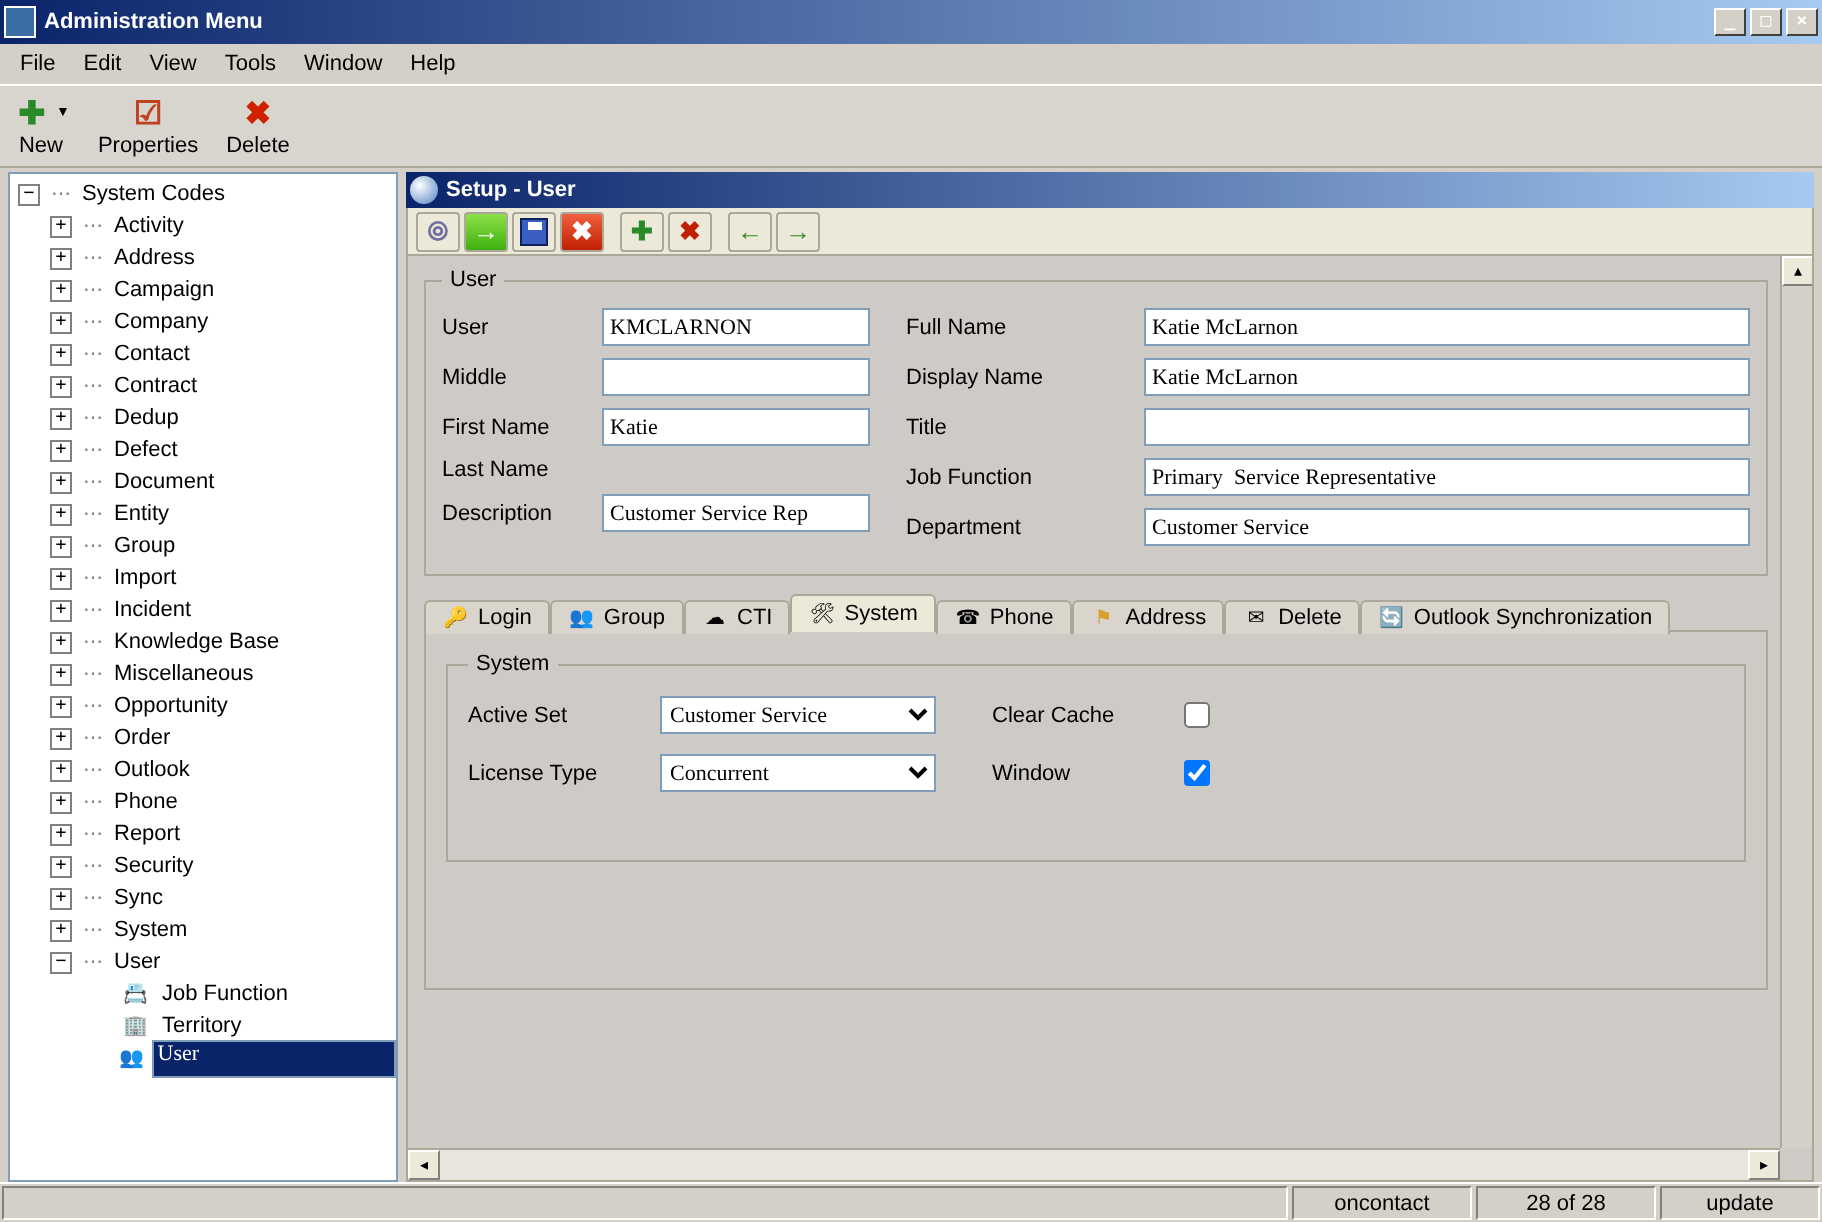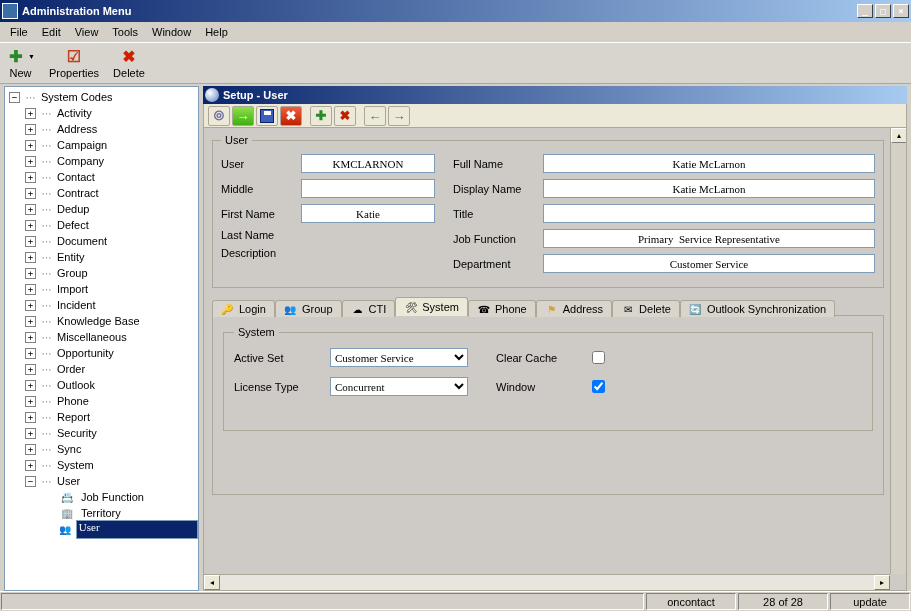--- a/index.html
+++ b/index.html
@@ -53,22 +53,22 @@
 .sbtn .disk { width:14px; height:14px; background:#3b5fc0; border:1px solid #102060; position:relative;}
 .sbtn .disk::after{content:"";position:absolute;top:1px;left:3px;width:7px;height:4px;background:#fff;}
 
 .content { flex: 1; background: #cecbc6; border: 1px solid #aca899; border-top: none; overflow: hidden; position: relative; padding: 6px 8px; }
 
 fieldset { border: 1px solid #aca899; padding: 8px 8px 8px 8px; margin-bottom: 8px; }
 legend { padding: 0 4px; font-size: 11px; }
 
 .frow { display: flex; align-items: center; margin-bottom: 6px; gap: 6px; }
 .flabel { width: 74px; }
-.finput { width: 134px; height: 19px; border: 1px solid #7f9db9; background: #fff; padding: 1px 3px; font-family: Tahoma; font-size: 11px; text-align: center; }
-.finput.wide { flex: 1; }
+.finput { width: 134px; height: 19px; border: 1px solid #7f9db9; background: #fff; padding: 1px 3px; font-family: Tahoma; font-size: 11px; }
+.finput.wide { flex: 1; margin-left: 29px; }
 .fgrid { display: flex; gap: 10px; }
 .fgrid .col1 { width: 222px; }
 .fgrid .col2 { flex: 1; }
 .flabel2 { width: 84px; }
 
 
 .tabs { display: flex; align-items: flex-end; margin-top: 2px; }
 .tab { display: flex; align-items: center; gap: 4px; padding: 3px 8px; background: #ece9d8; border: 1px solid #aca899; border-bottom: none; border-radius: 3px 3px 0 0; margin-right: 0px; cursor: default; font-size: 11px; position: relative; top: 1px; }
 .tab.inactive { background: #d9d5cc; top: 2px; padding: 2px 8px; }
 .tabbody { border: 1px solid #aca899; background: #cecbc6; padding: 10px; height: 180px; }
@@ -316,20 +316,21 @@
               </div>
             <div class="frow">
                 <span class="flabel">First Name</span>
                 <input class="finput" value="Katie" style="">
               </div>
             <div class="frow">
                 <span class="flabel">Last Name</span>
               </div>
             <div class="frow">
                 <span class="flabel">Description</span>
+                <input class="finput" value="Customer Service Rep" style="">
               </div>
           </div>
           <div class="col2">
             <div class="frow">
                 <span class="flabel2">Full Name</span>
                 <input class="finput wide" value="Katie McLarnon" style="">
               </div>
             <div class="frow">
                 <span class="flabel2">Display Name</span>
                 <input class="finput wide" value="Katie McLarnon" style="">

